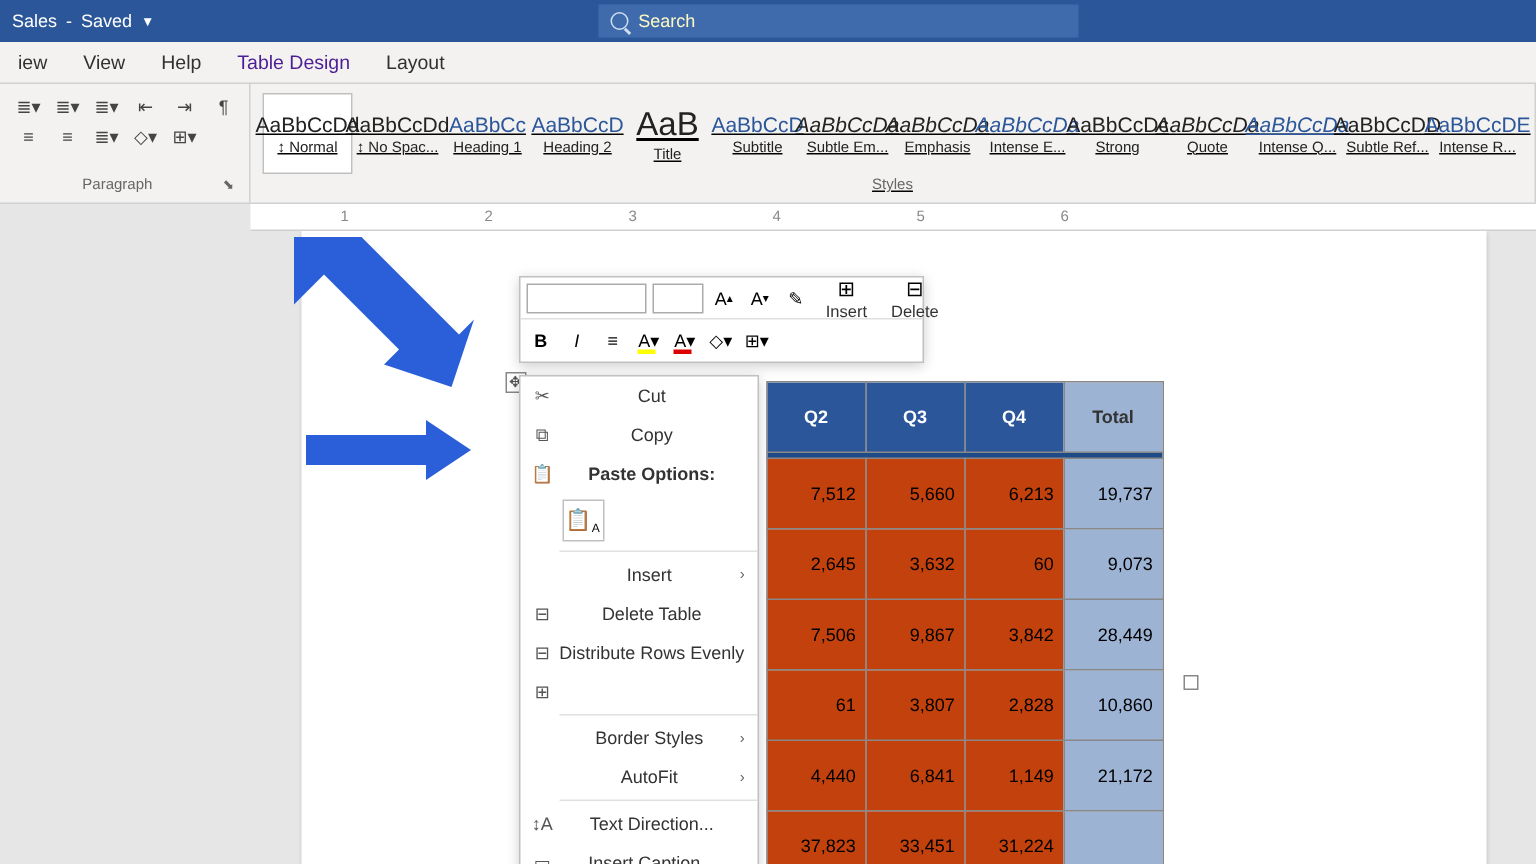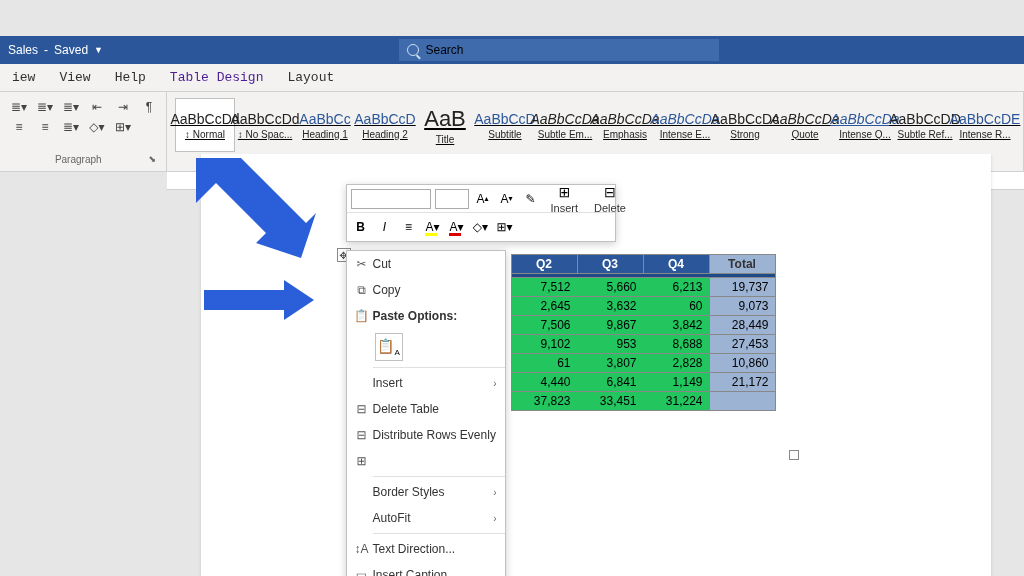--- a/index.html
+++ b/index.html
@@ -1,28 +1,28 @@
 <!DOCTYPE html>
 <html><head>
   <meta charset="utf-8">
   <style>
     * { box-sizing: border-box; margin: 0; padding: 0; font-family: 'Segoe UI', Tahoma, sans-serif; }
     body { background: #e6e6e6; width: 1024px; height: 576px; overflow: hidden; position: relative; }
 
     
-    .title-bar { background: #2b579a; height: 28px; display: flex; align-items: center; color: #fff; font-size: 12px; padding: 0 8px; margin-top: 36px; }
+    .title-bar { background: #2b579a; height: 28px; display: flex; align-items: center; color: #fff; font-size: 12px; padding: 0 8px; }
     .title-left { flex: 0 0 auto; display: flex; align-items: center; gap: 6px; }
     .title-center { flex: 1; display: flex; justify-content: center; }
-    .search-box { background: #3f6bad; width: 320px; height: 22px; display: flex; align-items: center; padding: 0 8px; gap: 6px; color: #000000; font-size: 12px; }
+    .search-box { background: #3f6bad; width: 320px; height: 22px; display: flex; align-items: center; padding: 0 8px; gap: 6px; color: #fef9c3; font-size: 12px; }
     .search-icon { width: 12px; height: 12px; border: 1.5px solid #d0dff0; border-radius: 50%; position: relative; }
     .search-icon::after { content: ''; position: absolute; width: 5px; height: 1.5px; background: #d0dff0; bottom: -2px; right: -3px; transform: rotate(45deg); }
 
     
     .tabs { background: #f3f2f1; height: 28px; display: flex; align-items: center; padding: 0 8px; gap: 16px; font-size: 13px; color: #323130; border-bottom: 1px solid #d0d0d0; }
-    .tabs span { cursor: pointer; padding: 4px 4px; font-family: Liberation Mono, monospace; }
+    .tabs span { cursor: pointer; padding: 4px 4px; }
 
     
     .ribbon { background: #f3f2f1; height: 80px; display: flex; border-bottom: 1px solid #d0d0d0; }
     .ribbon-group { padding: 4px 8px; display: flex; flex-direction: column; border-right: 1px solid #d0d0d0; }
     .ribbon-group-label { text-align: center; font-size: 10px; color: #666; margin-top: auto; padding-bottom: 2px; }
     .dialog-launcher { font-size: 9px; float: right; margin-right: 2px; color: #666; }
 
     .paragraph-group { width: 167px; }
     .para-icons { display: grid; grid-template-columns: repeat(6, 22px); gap: 2px 4px; font-size: 12px; color: #444; padding-top: 2px; }
     .para-icons button { background: none; border: none; font-size: 12px; color: #444; display: flex; align-items: center; justify-content: center; height: 18px; cursor: pointer; }
@@ -56,32 +56,32 @@
     .size-select { border: 1px solid #ababab; height: 20px; width: 34px; font-size: 11px; padding: 0 2px; background: #fff; }
     .mini-label { font-size: 11px; color: #333; padding-top: 2px; }
     .mini-vbtn { display: flex; flex-direction: column; align-items: center; justify-content: center; padding: 0 6px; }
     .color-bar { display: inline-block; width: 12px; height: 3px; }
 
     
     .context-menu { position: absolute; top: 96px; left: 145px; background: #fff; border: 1px solid #c0c0c0; box-shadow: 0 2px 8px rgba(0,0,0,.2); width: 160px; font-size: 12px; color: #333; }
     .ctx-item { display: flex; align-items: center; height: 26px; padding: 0 8px 0 4px; cursor: pointer; position: relative; }
     .ctx-item.group-label { cursor: default; font-weight: bold; }
     .ctx-icon { width: 22px; text-align: center; font-size: 12px; color: #555; }
-    .ctx-text { flex: 1; }
+    .ctx-text { flex: 1; text-align: center; }
     .ctx-arrow { font-size: 10px; color: #666; }
     .ctx-sep { height: 1px; background: #e0e0e0; margin: 2px 0 2px 26px; }
     .ctx-sub { display: flex; padding: 4px 6px 4px 28px; gap: 4px; }
     .ctx-sub button { width: 28px; height: 28px; border: 1px solid #c0c0c0; background: #fff; font-size: 14px; cursor: pointer; }
 
     
     .data-table { position: absolute; top: 100px; left: 310px; border-collapse: collapse; font-size: 12px; }
-    .data-table th, .data-table td { border: 1px solid #888; padding: 2px 6px; text-align: right; height: 18px; }
+    .data-table th, .data-table td { border: 1px solid #888; padding: 16px 6px; text-align: right; height: 18px; }
     .data-table th { background: #2b579a; color: #fff; text-align: center; width: 66px; }
     .data-table th.total { background: #9cb3d4; color: #333; }
-    .data-table td { background: #22c55e; width: 66px; }
+    .data-table td { background: #c2410c; width: 66px; }
     .data-table td.total { background: #9cb3d4; }
     .table-resize { position: absolute; width: 10px; height: 10px; border: 1px solid #888; background: #fff; }
 
     
     .arrow { position: absolute; }
     .arrow-1 { top: 158px; left: 186px; width: 130px; height: 100px; }
     .arrow-2 { top: 280px; left: 204px; width: 110px; height: 40px; }
 
     
     .move-handle { position: absolute; top: 94px; left: 136px; width: 14px; height: 14px; border: 1px solid #888; background: #fff; font-size: 10px; display: flex; align-items: center; justify-content: center; color: #555; }
@@ -316,26 +316,20 @@
             <td>60</td>
             <td class="total">9,073</td>
           </tr>
           <tr>
             <td>7,506</td>
             <td>9,867</td>
             <td>3,842</td>
             <td class="total">28,449</td>
           </tr>
           <tr>
-            <td>9,102</td>
-            <td>953</td>
-            <td>8,688</td>
-            <td class="total">27,453</td>
-          </tr>
-          <tr>
             <td>61</td>
             <td>3,807</td>
             <td>2,828</td>
             <td class="total">10,860</td>
           </tr>
           <tr>
             <td>4,440</td>
             <td>6,841</td>
             <td>1,149</td>
             <td class="total">21,172</td>

